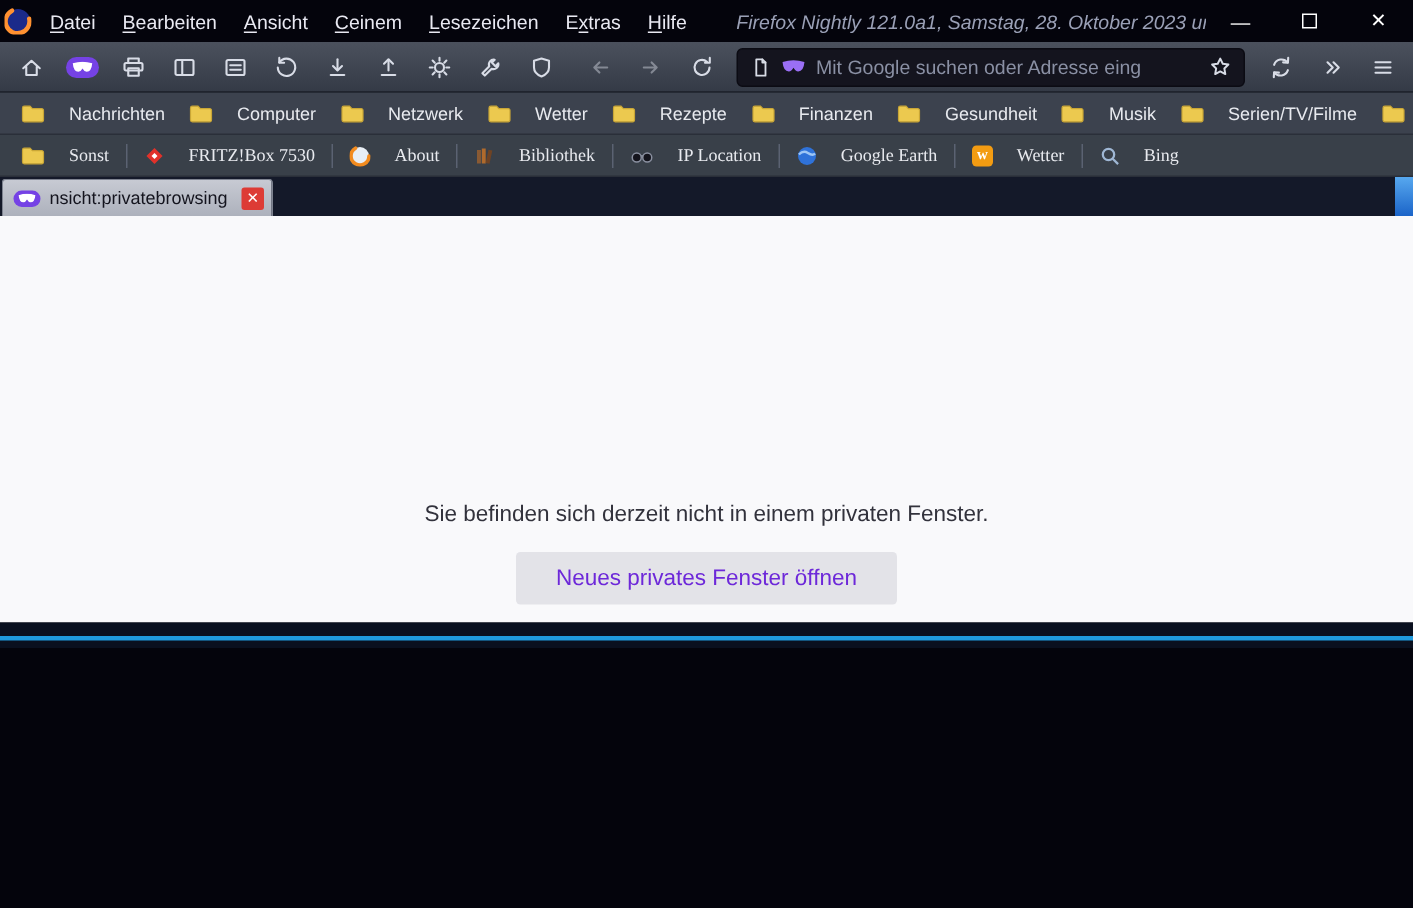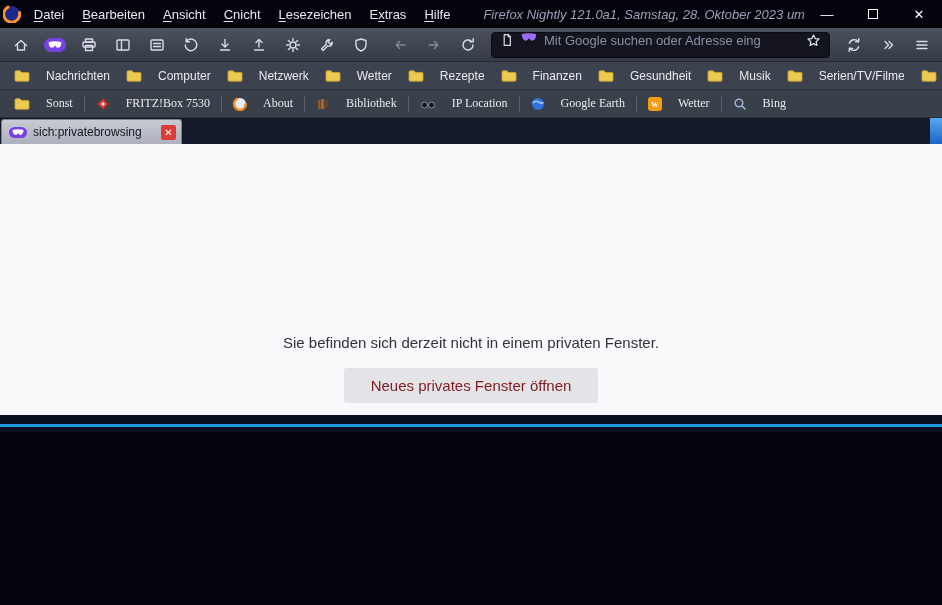--- a/index.html
+++ b/index.html
@@ -20,42 +20,42 @@
 
   
   .toolbar { height:34px; flex:0 0 34px; background:linear-gradient(#4b515d,#343a46); display:flex; align-items:center; padding:0 5px; gap:3px; border-bottom:1px solid #252a34; }
   .tbtn { min-width:31px; height:28px; display:flex; align-items:center; justify-content:center; border-radius:3px; flex:0 0 auto; }
   svg.ic { display:block; }
   .ist { stroke:#d8dce6; fill:none; stroke-width:1.4; stroke-linecap:round; stroke-linejoin:round; }
   .pill { background:#7542e5; border-radius:8px; padding:3px 4px; display:flex; align-items:center; }
   .pill-sm { background:#7542e5; border-radius:7px; padding:2px 3px; display:flex; align-items:center; }
   .disabled { opacity:.45; }
   .nav-group { display:flex; align-items:center; gap:3px; margin-left:5px; }
-  .urlbar { flex:1 1 auto; height:26px; background:#14141e; border:1px solid #0b0b13; border-radius:4px; display:flex; align-items:flex-start; padding:0 8px; gap:7px; margin:0 5px; min-width:0; }
+  .urlbar { flex:1 1 auto; height:26px; background:#14141e; border:1px solid #0b0b13; border-radius:4px; display:flex; align-items:center; padding:0 8px; gap:7px; margin:0 5px; min-width:0; }
   .urlbar input { flex:1; min-width:0; background:transparent; border:none; outline:none; color:#cfd3df; font-size:13px; font-family:inherit; }
   .urlbar input::placeholder { color:#8a90a4; opacity:1; }
 
   
   .bmrow { height:28px; flex:0 0 28px; background:#3c424e; display:flex; align-items:center; padding:0 6px; color:#e8eaef; font-size:12px; border-bottom:1px solid #2a2f39; }
   .bmrow.second { background:#394049;font-family:Liberation Serif, serif; }
   .bm-item { display:flex; align-items:center; gap:16px; padding:0 8px; height:24px; border-radius:3px; white-space:nowrap; }
   .bm-sep { width:1px; height:16px; background:#5b6272; margin:0 3px; flex:0 0 1px; }
   .wbadge { width:14px; height:14px; background:#f39c12; color:#ffffff; font-size:10px; font-weight:bold; display:flex; align-items:center; justify-content:center; border-radius:3px; }
 
   
   .tabbar { height:26px; flex:0 0 26px; background:#141929; display:flex; align-items:flex-end; position:relative; }
   .tab { width:181px; height:25px; background:linear-gradient(#c7cad3,#adb1bc); display:flex; align-items:center; gap:6px; padding:0 5px 0 7px; font-size:12px; color:#14141e; border-radius:3px 3px 0 0; margin-left:1px; border:1px solid #7e8390; border-bottom:none; }
   .tab-label { overflow:hidden; white-space:nowrap; }
   .tab-close { width:15px; height:15px; background:#dd3b35; color:#ffffff; font-size:10px; display:flex; align-items:center; justify-content:center; border-radius:2px; margin-left:auto; font-weight:bold; }
   .edge-blue { position:absolute; right:0; top:0; bottom:0; width:12px; background:linear-gradient(180deg,#57a8ef,#1b64c8); }
 
   
   .content { flex:1 1 auto; background:#f9f9fb; display:flex; flex-direction:column; align-items:center; overflow:hidden; }
   .pb-message { margin-top:190px; font-size:15px; color:#32323c; }
-  .pb-button { margin-top:17px; background:#e3e3e8; border:none; border-radius:3px; padding:9px 27px; font-size:15px; color:#7f1d1d; font-family:inherit; cursor:default; }
+  .pb-button { margin-top:17px; background:#e3e3e8; border:none; border-radius:3px; padding:9px 27px; font-size:15px; color:#6d28d9; font-family:inherit; cursor:default; }
 
   
   .bottombar { height:17px; flex:0 0 17px; background:#0a101f; position:relative; }
   .bottom-line { position:absolute; left:0; right:0; bottom:5px; height:3px; background:#1f9ade; }
 </style>
 </head>
 <body>
 
 <div class="window">
 
@@ -70,21 +70,21 @@
       <span class="menu-item">
           <span><span></span><u>D</u><span>atei</span></span>
         </span>
       <span class="menu-item">
           <span><span></span><u>B</u><span>earbeiten</span></span>
         </span>
       <span class="menu-item">
           <span><span></span><u>A</u><span>nsicht</span></span>
         </span>
       <span class="menu-item">
-          <span><span></span><u>C</u><span>nicht</span></span>
+          <span><span></span><u>C</u><span>einem</span></span>
         </span>
       <span class="menu-item">
           <span><span></span><u>L</u><span>esezeichen</span></span>
         </span>
       <span class="menu-item">
           <span><span>E</span><u>x</u><span>tras</span></span>
         </span>
       <span class="menu-item">
           <span><span></span><u>H</u><span>ilfe</span></span>
         </span>
@@ -357,21 +357,21 @@
       </span>
   </div>
 
   <div class="tabbar">
     <div class="tab">
       <span class="pill-sm">
           <svg class="ic" width="12" height="7" viewBox="0 0 14 8">
             <path d="M0.5 1.2 Q7 -0.8 13.5 1.2 Q13 6.8 9.8 6.8 Q8.2 6.8 7 4.6 Q5.8 6.8 4.2 6.8 Q1 6.8 0.5 1.2 Z" fill="#ffffff"></path>
           </svg>
         </span>
-      <span class="tab-label">sich:privatebrowsing</span>
+      <span class="tab-label">nsicht:privatebrowsing</span>
       <span class="tab-close">✕</span>
     </div>
     <span class="edge-blue"></span>
   </div>
 
   <div class="content">
     <p class="pb-message">Sie befinden sich derzeit nicht in einem privaten Fenster.</p>
     <button class="pb-button">Neues privates Fenster öffnen</button>
   </div>
 

